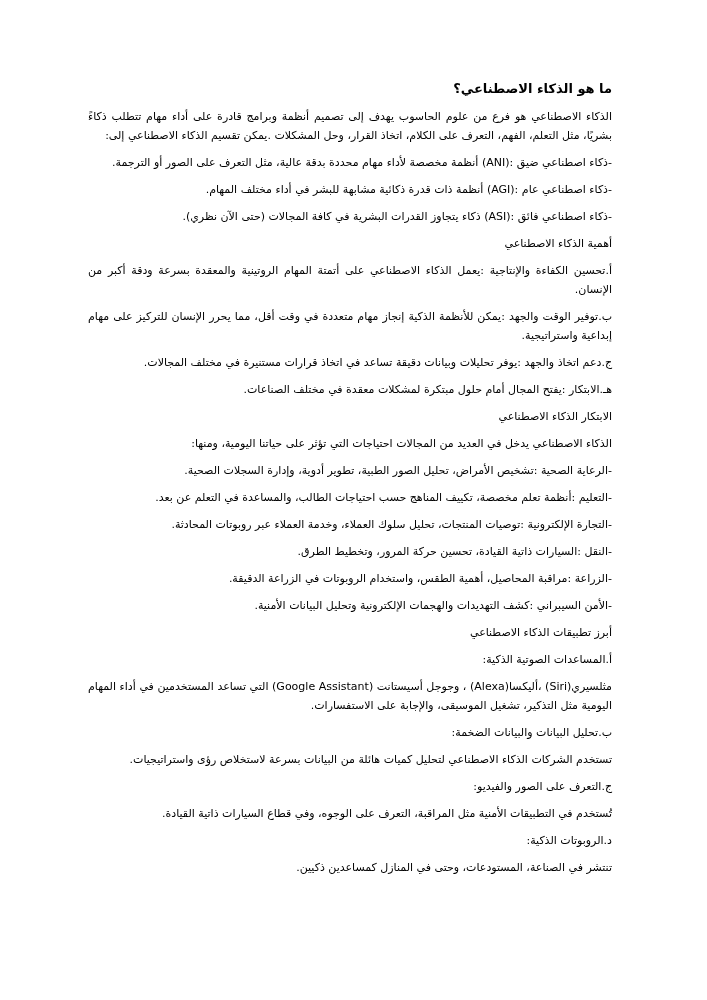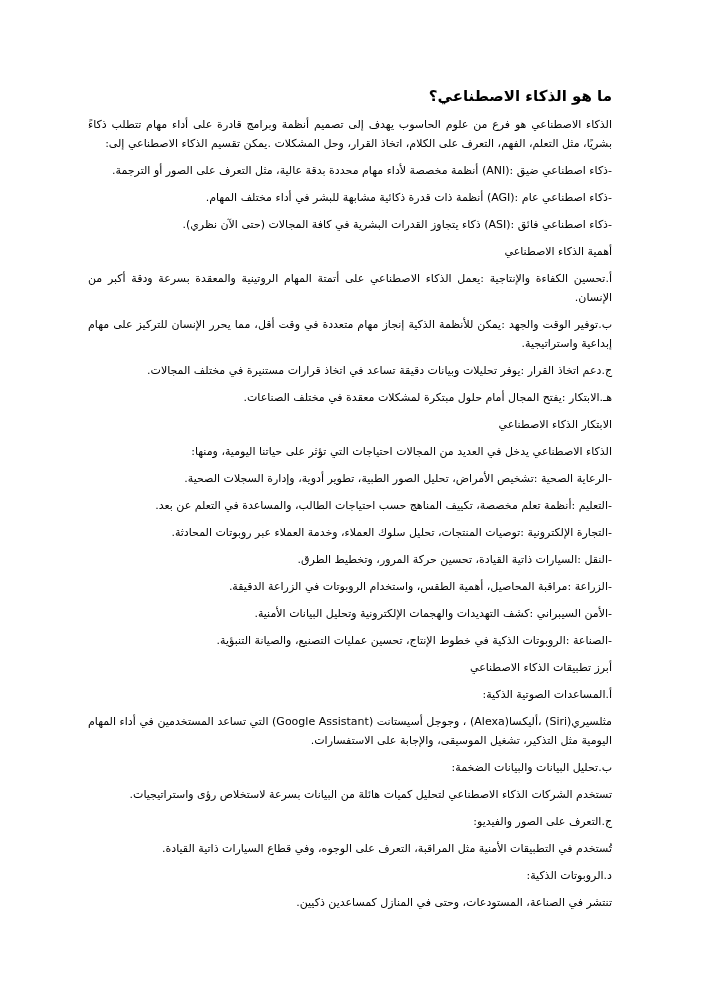--- a/index.html
+++ b/index.html
@@ -20,54 +20,53 @@
     line-height: 19px;
     padding: 71px 95px 40px 88px;
     overflow: hidden;
   }
   .block {
     margin: 0 0 8px 0;
     text-align: justify;
     text-align-last: right;
   }
   h1.block {
-    font-size: 15px;
+    font-size: 13px;
     font-weight: bold;
-    margin: 16px 0 9px 0;
+    margin: 8px 0 9px 0;
   }
   .heading {
     font-weight: bold;
   }
   .run { font-weight: normal; }
   .run.bold { font-weight: normal; }
 </style>
 </head>
 <body>
 
 <div class="page">
   <h1 class="block">ما هو الذكاء الاصطناعي؟</h1>
   <div>
       <p class="block"><span class="run">الذكاء الاصطناعي هو </span><span class="run bold">فرع من علوم الحاسوب</span><span class="run"> يهدف إلى تصميم أنظمة وبرامج قادرة على أداء مهام تتطلب ذكاءً بشريًا، مثل التعلم، الفهم، التعرف على الكلام، اتخاذ القرار، وحل المشكلات .</span><span class="run bold">يمكن تقسيم الذكاء الاصطناعي إلى:</span></p>
       <p class="block"><span class="run bold">-ذكاء اصطناعي ضيق :(ANI)</span><span class="run"> أنظمة مخصصة لأداء مهام محددة بدقة عالية، مثل التعرف على الصور أو الترجمة.</span></p>
       <p class="block"><span class="run bold">-ذكاء اصطناعي عام :(AGI)</span><span class="run"> أنظمة ذات قدرة ذكائية مشابهة للبشر في أداء مختلف المهام.</span></p>
       <p class="block"><span class="run bold">-ذكاء اصطناعي فائق :(ASI)</span><span class="run"> ذكاء يتجاوز القدرات البشرية في كافة المجالات (حتى الآن نظري).</span></p>
       <p class="block heading"><span class="run bold">أهمية الذكاء الاصطناعي</span></p>
       <p class="block"><span class="run bold">أ.تحسين الكفاءة والإنتاجية</span><span class="run"> :يعمل الذكاء الاصطناعي على أتمتة المهام الروتينية والمعقدة بسرعة ودقة أكبر من الإنسان.</span></p>
       <p class="block"><span class="run bold">ب.توفير الوقت والجهد</span><span class="run"> :يمكن للأنظمة الذكية إنجاز مهام متعددة في وقت أقل، مما يحرر الإنسان للتركيز على مهام إبداعية واستراتيجية.</span></p>
-      <p class="block"><span class="run bold">ج.دعم اتخاذ القرار</span><span class="run"> :يوفر تحليلات وبيانات دقيقة تساعد في اتخاذ قرارات مستنيرة في مختلف المجالات.</span></p>
+      <p class="block"><span class="run bold">ج.دعم اتخاذ والجهد</span><span class="run"> :يوفر تحليلات وبيانات دقيقة تساعد في اتخاذ قرارات مستنيرة في مختلف المجالات.</span></p>
       <p class="block"><span class="run bold">هـ.الابتكار</span><span class="run"> :يفتح المجال أمام حلول مبتكرة لمشكلات معقدة في مختلف الصناعات.</span></p>
       <p class="block heading"><span class="run bold">الابتكار الذكاء الاصطناعي</span></p>
       <p class="block"><span class="run">الذكاء الاصطناعي يدخل في </span><span class="run bold">العديد من المجالات</span><span class="run"> احتياجات التي تؤثر على حياتنا اليومية، ومنها:</span></p>
       <p class="block"><span class="run bold">-الرعاية الصحية</span><span class="run"> :تشخيص الأمراض، تحليل الصور الطبية، تطوير أدوية، وإدارة السجلات الصحية.</span></p>
       <p class="block"><span class="run bold">-التعليم</span><span class="run"> :أنظمة تعلم مخصصة، تكييف المناهج حسب احتياجات الطالب، والمساعدة في التعلم عن بعد.</span></p>
       <p class="block"><span class="run bold">-التجارة الإلكترونية</span><span class="run"> :توصيات المنتجات، تحليل سلوك العملاء، وخدمة العملاء عبر روبوتات المحادثة.</span></p>
       <p class="block"><span class="run bold">-النقل</span><span class="run"> :السيارات ذاتية القيادة، تحسين حركة المرور، وتخطيط الطرق.</span></p>
       <p class="block"><span class="run bold">-الزراعة</span><span class="run"> :مراقبة المحاصيل، أهمية الطقس، واستخدام الروبوتات في الزراعة الدقيقة.</span></p>
       <p class="block"><span class="run bold">-الأمن السيبراني</span><span class="run"> :كشف التهديدات والهجمات الإلكترونية وتحليل البيانات الأمنية.</span></p>
-      <p class="block"><span class="run bold">-الصناعة</span><span class="run"> :الروبوتات الذكية في خطوط الإنتاج، تحسين عمليات التصنيع، والصيانة التنبؤية.</span></p>
       <p class="block heading"><span class="run bold">أبرز تطبيقات الذكاء الاصطناعي</span></p>
       <p class="block heading"><span class="run bold">أ.المساعدات الصوتية الذكية:</span></p>
       <p class="block"><span class="run">مثلسيري(Siri) ،أليكسا(Alexa) ، وجوجل أسيستانت (Google Assistant) التي تساعد المستخدمين في أداء المهام اليومية مثل التذكير، تشغيل الموسيقى، والإجابة على الاستفسارات.</span></p>
       <p class="block heading"><span class="run bold">ب.تحليل البيانات والبيانات الضخمة:</span></p>
       <p class="block"><span class="run">تستخدم الشركات الذكاء الاصطناعي لتحليل كميات هائلة من البيانات بسرعة لاستخلاص رؤى واستراتيجيات.</span></p>
       <p class="block heading"><span class="run bold">ج.التعرف على الصور والفيديو:</span></p>
       <p class="block"><span class="run">تُستخدم في التطبيقات الأمنية مثل المراقبة، التعرف على الوجوه، وفي قطاع السيارات ذاتية القيادة.</span></p>
       <p class="block heading"><span class="run bold">د.الروبوتات الذكية:</span></p>
       <p class="block"><span class="run">تنتشر في الصناعة، المستودعات، وحتى في المنازل كمساعدين ذكيين.</span></p>
     </div>

